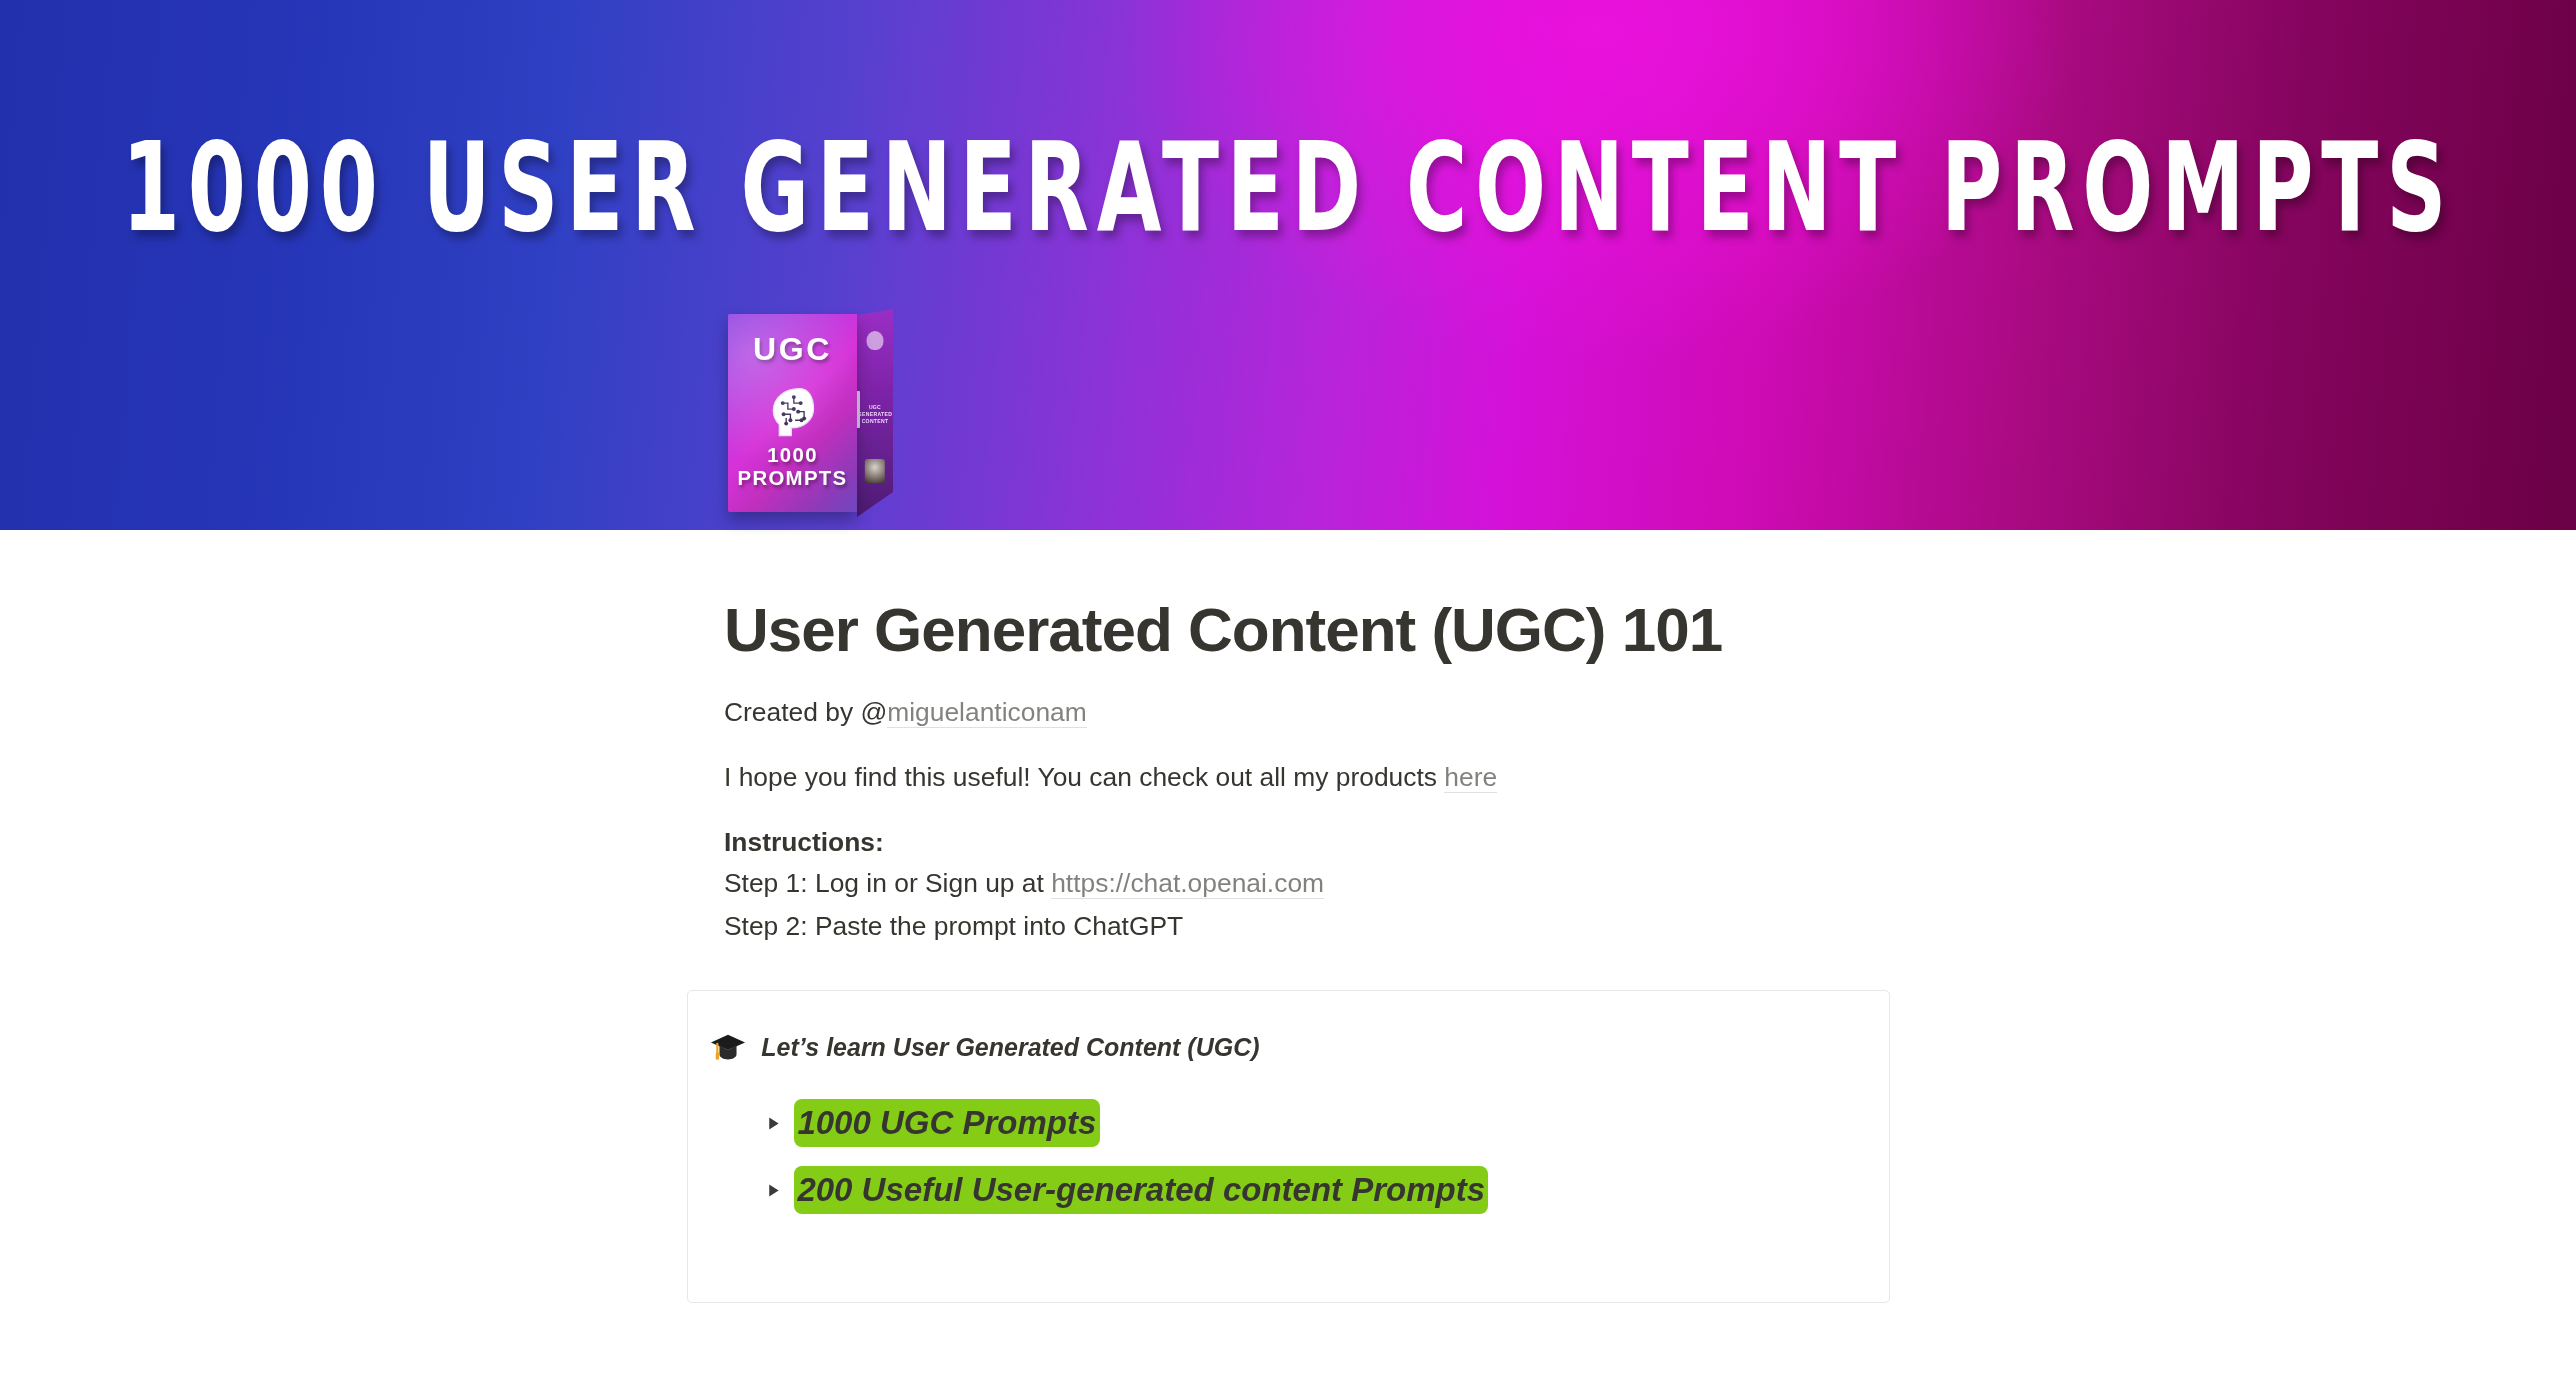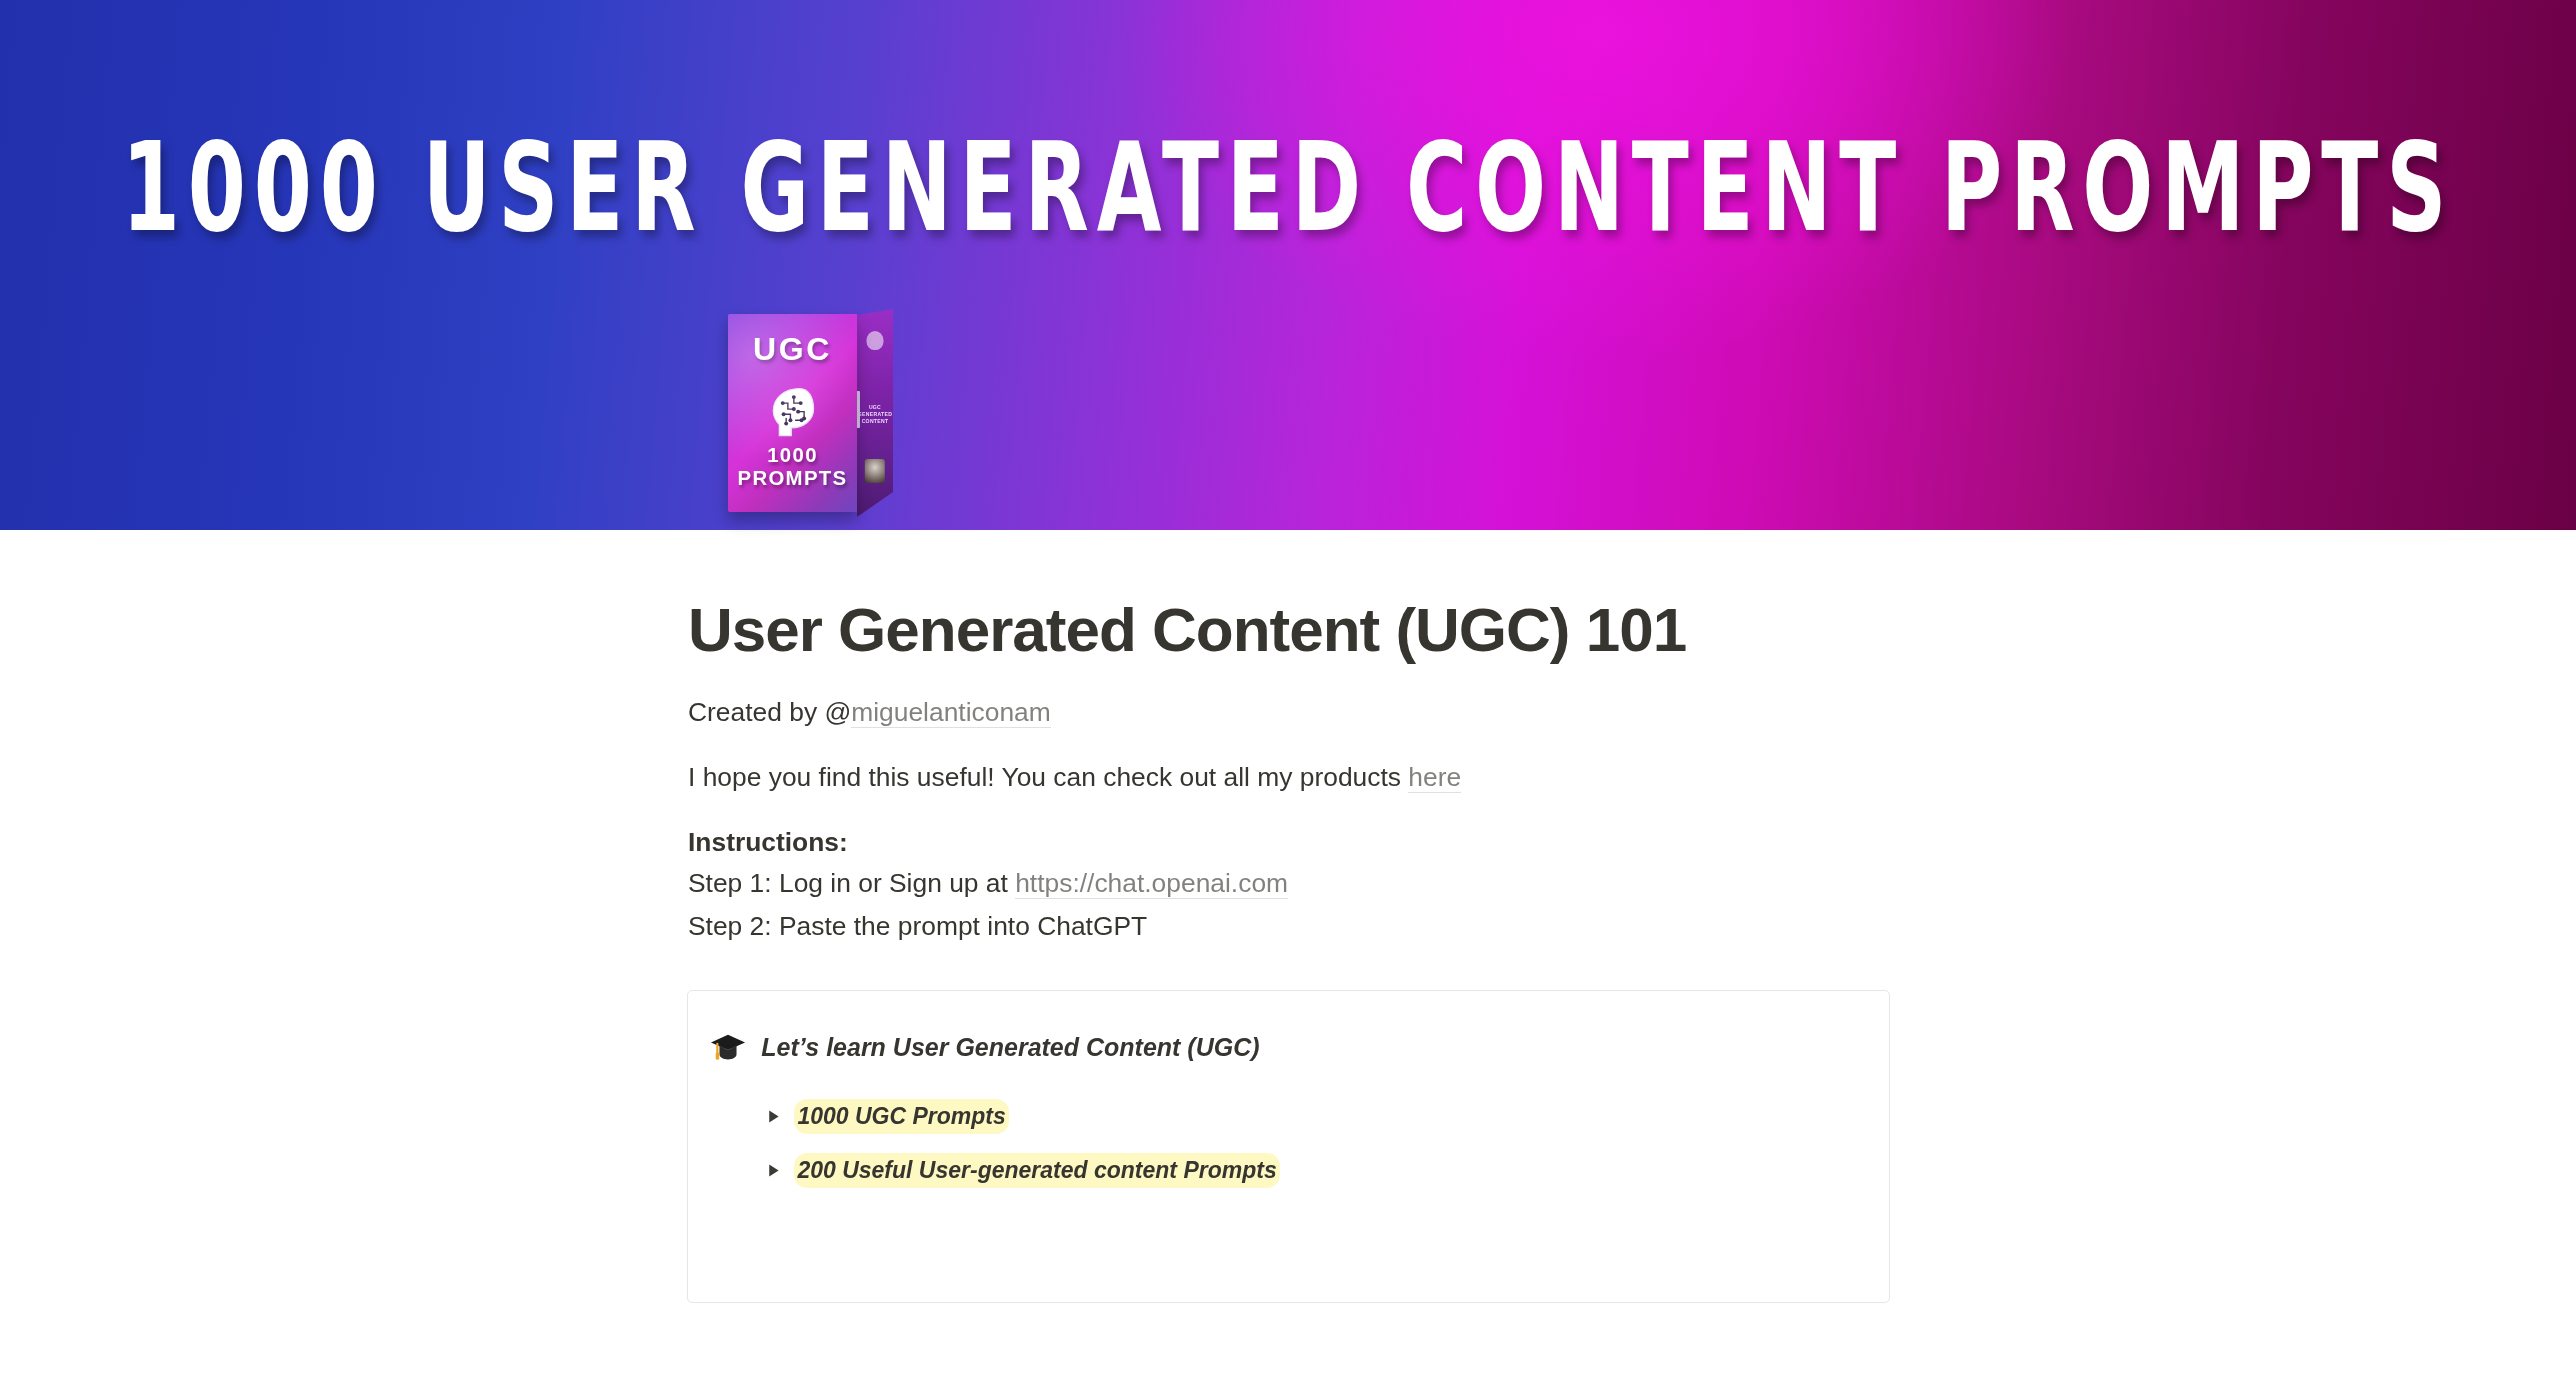--- a/index.html
+++ b/index.html
@@ -164,21 +164,21 @@
     left: 50%;
     top: 72px;
     transform: translateX(-50%);
     width: 55px;
     height: 53px;
   }
 
   
   .content {
     position: absolute;
-    left: 688px;
+    left: 724px;
     top: 596px;
     width: 1203px;
   }
   .page-title {
     margin: 0 0 29px 0;
     font-size: 62px;
     line-height: 1.1;
     font-weight: 700;
     letter-spacing: -1px;
     color: #37352f;
@@ -244,25 +244,25 @@
     margin-bottom: 19px;
     cursor: pointer;
   }
   .toggle-arrow {
     width: 17px;
     height: 17px;
     flex: none;
     display: block;
   }
   .toggle-label {
-    font-size: 23px;
-    font-weight: 700;
-    color: #37352f;
-    background: #fef9c3;
-    border-radius: 13px;
+    font-size: 33px;
+    font-weight: 700;
+    color: #37352f;
+    background: #84cc16;
+    border-radius: 8px;
     padding: 2.6px 3.4px;
     line-height: 1.3;
   }
 </style>
 </head>
 <body>
 
 <div class="cover">
   <div class="cover-title">1000 USER GENERATED CONTENT  PROMPTS</div>
 </div>

